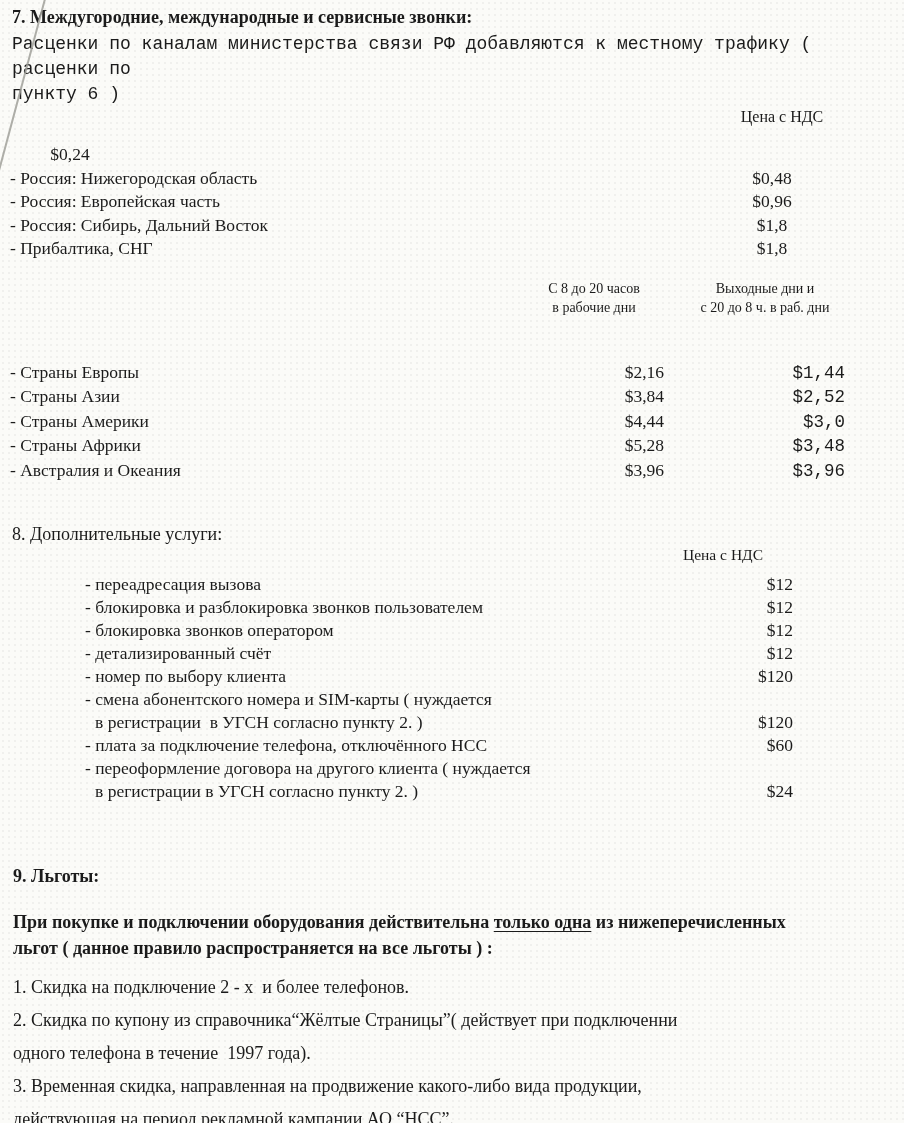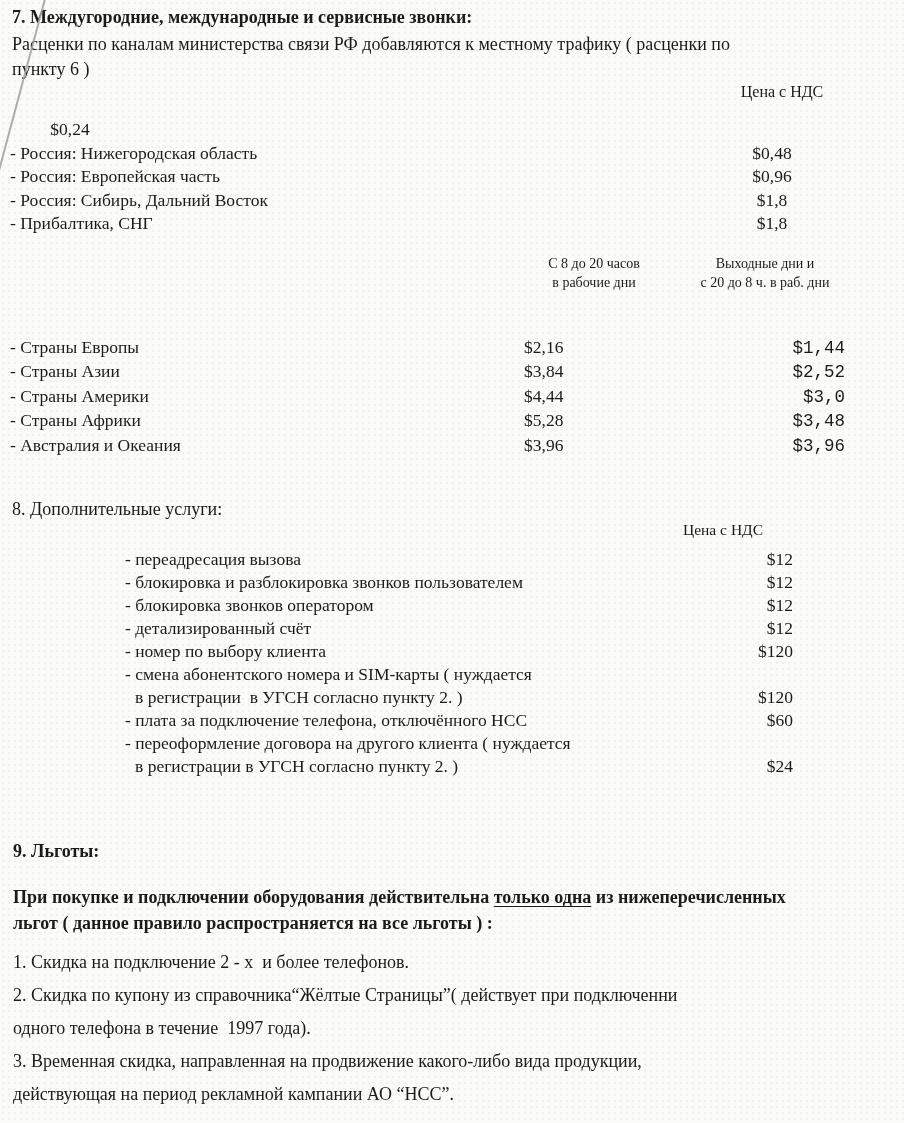--- a/index.html
+++ b/index.html
@@ -15,48 +15,48 @@
   .page { position: relative; width: 904px; height: 948px; padding: 6px 0 0 0; }
   .crease {
     position: absolute; left: 22px; top: -14px;
     width: 1.5px; height: 190px; background: #a0a09a;
     transform: rotate(15deg); opacity: .85;
   }
   .tline { white-space: pre-wrap; }
 
   
   .s7-title { padding-left: 12px; font-size: 18px; font-weight: bold; line-height: 22px; }
-  .s7-intro { padding-left: 12px; margin-top: 4px; font-size: 18px; line-height: 25px; }
+  .s7-intro { padding-left: 12px; margin-top: 4px; font-size: 18px; line-height: 25px; font-family: Liberation Mono, monospace; }
   .price-head-7 {
     margin-top: 0; display: flex; justify-content: flex-end;
   }
   .price-head-7 .ph-box { width: 140px; margin-right: 52px; text-align: center; font-size: 16px; line-height: 20px; }
   .rows-1 { margin-top: 16px; }
   .row { display: flex; align-items: baseline; line-height: 23.5px; font-size: 17.5px; }
   .row .lbl { flex: 1 1 auto; padding-left: 10px; white-space: pre-wrap; }
   .rows-1 .pcol { flex: 0 0 140px; margin-right: 62px; text-align: center; }
 
   .col-headers { margin-top: 18px; display: flex; font-size: 14px; line-height: 19px; }
   .col-headers .hspacer { flex: 1 1 auto; }
   .col-headers .hcol1 { flex: 0 0 140px; text-align: center; white-space: nowrap; }
   .col-headers .hsp2 { flex: 0 0 11px; }
   .col-headers .hcol2 { flex: 0 0 180px; margin-right: 49px; text-align: center; white-space: nowrap; }
 
   .rows-2 { margin-top: 44px; }
-  .rows-2 .pcol1 { flex: 0 0 140px; text-align: left; }
+  .rows-2 .pcol1 { flex: 0 0 140px; text-align: right; }
   .rows-2 .sp { flex: 0 0 41px; }
   .rows-2 .pcol2 { flex: 0 0 140px; margin-right: 59px; text-align: right; font-family: Liberation Mono, monospace; }
 
   
   .s8-title { margin-top: 40px; padding-left: 12px; font-size: 18px; font-weight: normal; line-height: 22px; }
   .price-head-8 { display: flex; justify-content: flex-end; }
   .price-head-8 .ph-box { width: 140px; margin-right: 111px; text-align: center; font-size: 15.5px; line-height: 20px; }
   .s8-items { margin-top: 8px; }
   .s8-item { display: flex; font-size: 17.5px; line-height: 23px; }
-  .s8-item .txt { flex: 1 1 auto; padding-left: 85px; margin-left: 40px; }
+  .s8-item .txt { flex: 1 1 auto; padding-left: 85px; }
   .s8-item .txt .cont { padding-left: 10px; }
   .s8-item .price { flex: 0 0 140px; margin-right: 111px; text-align: right; align-self: flex-end; }
 
   
   .s9-title { margin-top: 62px; padding-left: 13px; font-size: 18px; font-weight: bold; line-height: 22px; }
   .s9-intro { margin-top: 22px; padding-left: 13px; font-size: 18px; font-weight: bold; line-height: 26px; }
   .s9-intro .ul { text-decoration: underline; text-underline-offset: 3px; }
   .s9-list { margin-top: 16px; padding-left: 13px; font-size: 18px; }
   .s9-line { line-height: 20px; margin-bottom: 13px; white-space: pre-wrap; }
 </style>

